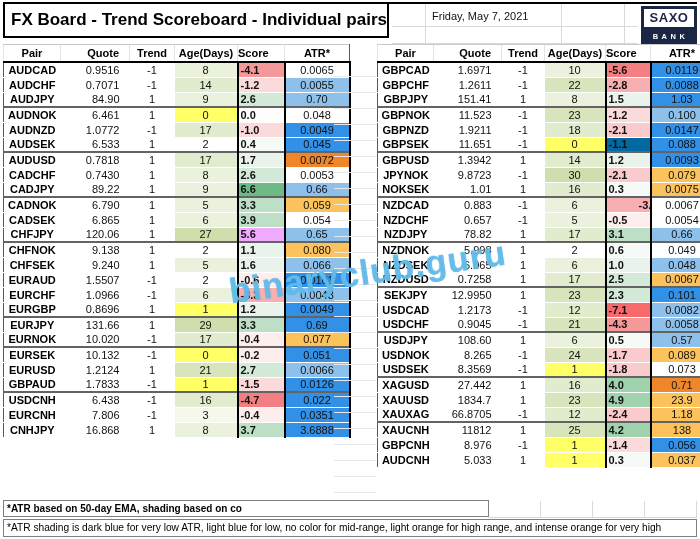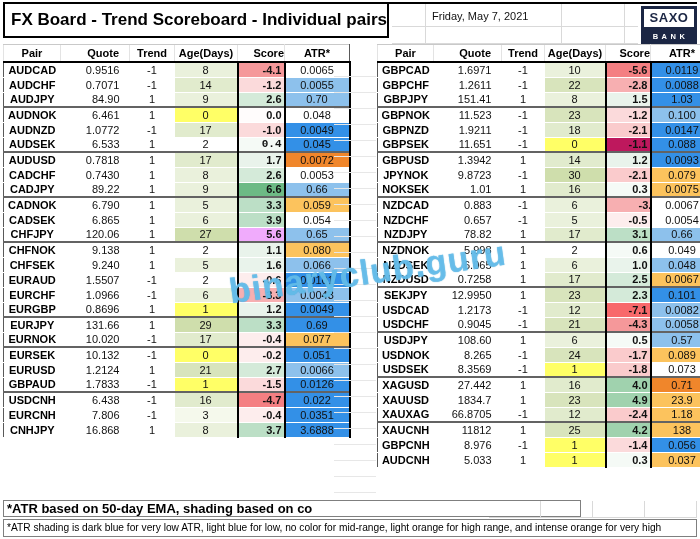--- a/index.html
+++ b/index.html
@@ -42,31 +42,31 @@
   .fx td{
     font-size:11px;height:15px;padding:0 2px;border-bottom:1px solid #fff;
     box-sizing:border-box;color:#111;overflow:hidden;white-space:nowrap;
   }
   .fx tr.group-start td{border-top:2px solid #636363;}
   .fx .pair{font-weight:bold;text-align:center;color:#000;}
   .fx .quote{text-align:right;padding-right:10px;}
   .fx .trend{text-align:center;}
   .fx .age{text-align:center;}
   .fx td.score{font-weight:bold;}
-  .fx .score{text-align:right;border-left:2.5px solid #000 !important;border-right:2.5px solid #000 !important;}
+  .fx .score{text-align:left;border-left:2.5px solid #000 !important;border-right:2.5px solid #000 !important;}
   .fx th.score{border-left:1px solid #E3E3E3 !important;border-right:1px solid #E3E3E3 !important;}
   .fx .atr{text-align:center;border-right:2px solid #000 !important;}
   .fx th.atr{border-right:1px solid #595959 !important;}
   #table-left .pair{width:56px;} #table-left .quote{width:58px;} #table-left .trend{width:44px;}
   #table-left .age{width:62px;}  #table-left .score{width:46px;} #table-left .atr{width:64px;}
   #table-right .pair{width:55px;} #table-right .quote{width:57px;} #table-right .trend{width:42px;}
   #table-right .age{width:60px;}  #table-right .score{width:44px;} #table-right .atr{width:62px;}
   .fn1{
-    position:absolute;left:3px;top:500px;width:578px;height:17px;border:1px solid #7F7F7F;
-    box-sizing:border-box;font-size:13px;font-weight:bold;line-height:15px;padding-left:3px;background:#fff;white-space:nowrap;
+    position:absolute;left:3px;top:500px;width:486px;height:17px;border:1px solid #7F7F7F;
+    box-sizing:border-box;font-size:10px;font-weight:bold;line-height:15px;padding-left:3px;background:#fff;white-space:nowrap;
   }
   .fn2{
     position:absolute;left:3px;top:519px;width:694px;height:18px;border:1px solid #7F7F7F;
     box-sizing:border-box;font-size:10.2px;line-height:16px;padding-left:3px;background:#fff;white-space:nowrap;overflow:hidden;
   }
   .watermark{
     position:absolute;left:228px;top:252px;z-index:6;font-size:35px;font-weight:bold;
     color:rgba(110,195,238,0.78);text-shadow:0 0 1px rgba(45,150,205,0.85);
     transform:rotate(-8deg);letter-spacing:1px;pointer-events:none;
   }
@@ -144,21 +144,21 @@
           <td class="trend">-1</td>
           <td class="age" style="background: rgb(225, 235, 205);">17</td>
           <td class="score" style="background: rgb(251, 218, 219);">-1.0</td>
           <td class="atr" style="background: rgb(51, 144, 231);">0.0049</td>
         </tr>
         <tr>
           <td class="pair">AUDSEK</td>
           <td class="quote">6.533</td>
           <td class="trend">1</td>
           <td class="age" style="background: rgb(255, 255, 255);">2</td>
-          <td class="score" style="background: rgb(245, 250, 246); font-family: Liberation Mono, monospace;">0.4</td>
+          <td class="score" style="background: rgb(245, 250, 246);">0.4</td>
           <td class="atr" style="background: rgb(51, 144, 231);">0.045</td>
         </tr>
         <tr class="group-start">
           <td class="pair">AUDUSD</td>
           <td class="quote">0.7818</td>
           <td class="trend">1</td>
           <td class="age" style="background: rgb(225, 235, 205);">17</td>
           <td class="score" style="background: rgb(233, 243, 235);">1.7</td>
           <td class="atr" style="background: rgb(240, 134, 43);">0.0072</td>
         </tr>
@@ -361,21 +361,21 @@
           <td class="trend">-1</td>
           <td class="age" style="background: rgb(225, 235, 205);">18</td>
           <td class="score" style="background: rgb(250, 203, 204);">-2.1</td>
           <td class="atr" style="background: rgb(51, 144, 231);">0.0147</td>
         </tr>
         <tr>
           <td class="pair">GBPSEK</td>
           <td class="quote">11.651</td>
           <td class="trend">-1</td>
           <td class="age" style="background: rgb(255, 255, 102);">0</td>
-          <td class="score" style="background: #be185d;">-1.1</td>
+          <td class="score" style="background: #0369a1;">-1.1</td>
           <td class="atr" style="background: rgb(51, 144, 231);">0.088</td>
         </tr>
         <tr class="group-start">
           <td class="pair">GBPUSD</td>
           <td class="quote">1.3942</td>
           <td class="trend">1</td>
           <td class="age" style="background: rgb(225, 235, 205);">14</td>
           <td class="score" style="background: rgb(233, 243, 235);">1.2</td>
           <td class="atr" style="background: rgb(51, 144, 231);">0.0093</td>
         </tr>

